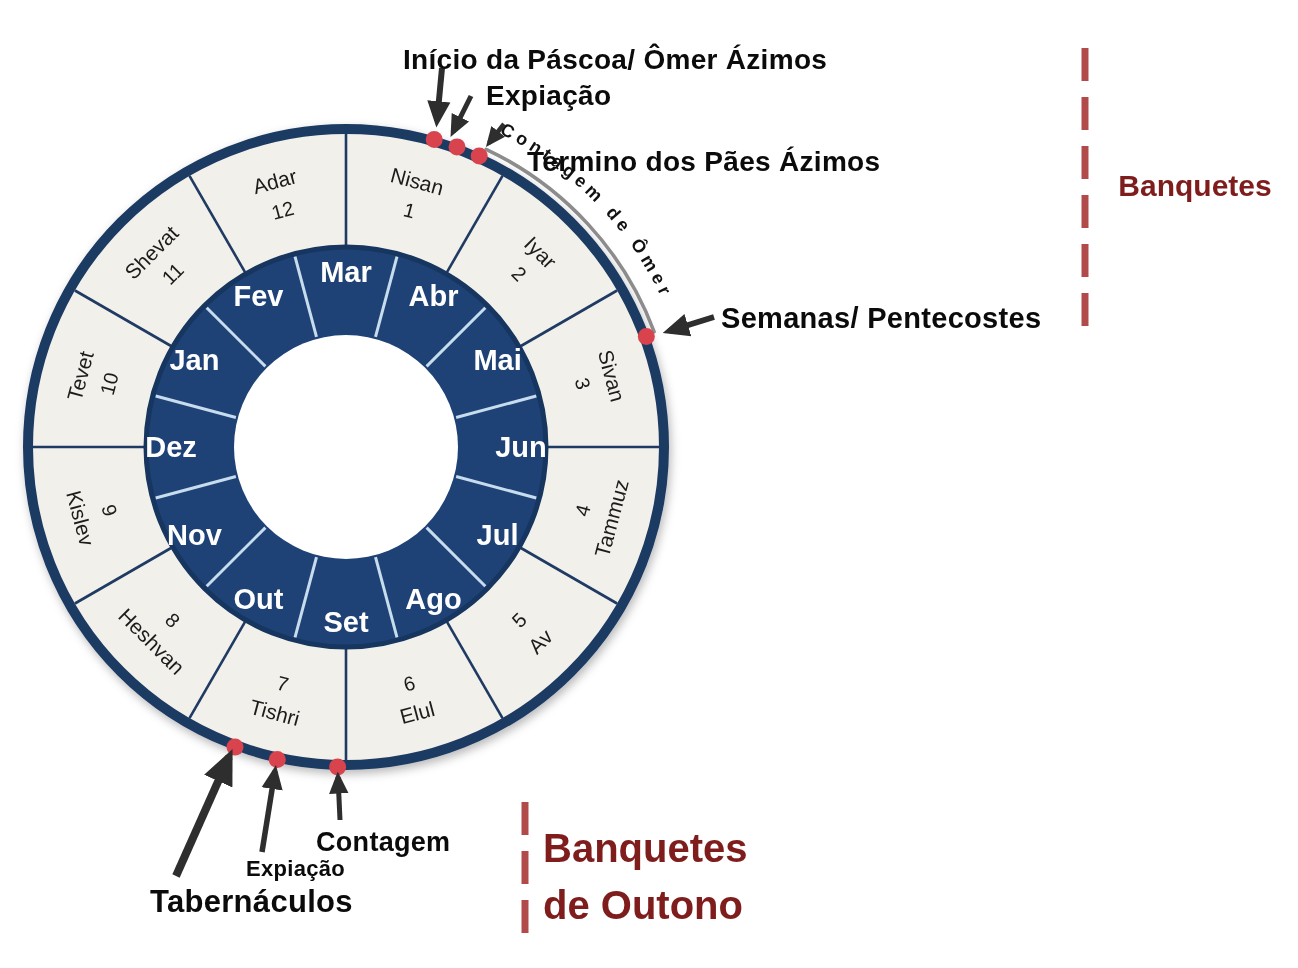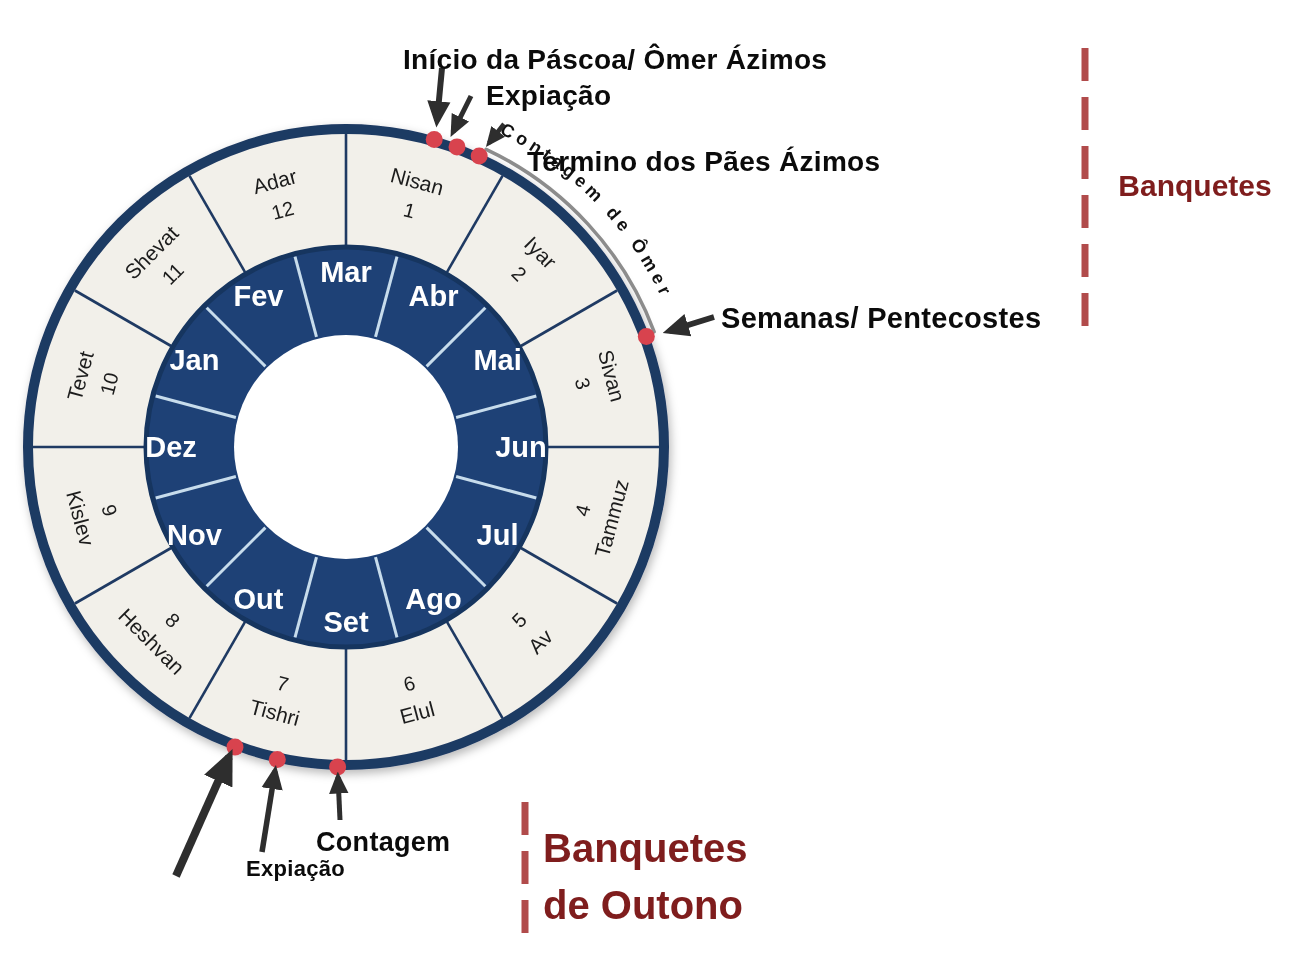--- a/index.html
+++ b/index.html
@@ -145,20 +145,21 @@
       <line x1="1085" y1="48" x2="1085" y2="337" stroke="#b14b4b" stroke-width="7" stroke-dasharray="33 16"></line>
       <line x1="525" y1="802" x2="525" y2="943" stroke="#b14b4b" stroke-width="7" stroke-dasharray="33 16"></line>
     </svg>
 
   <div class="ann" id="ann-inicio">Início da Páscoa/ Ômer Ázimos</div>
   <div class="ann" id="ann-primicias">Expiação</div>
   <div class="ann" id="ann-termino">Termino dos Pães Ázimos</div>
   <div class="ann" id="ann-semanas">Semanas/ Pentecostes</div>
   <div class="ann" id="ann-trombetas">Contagem</div>
   <div class="ann" id="ann-expiacao">Expiação</div>
+  <div class="ann" id="ann-tabernaculos">Tabernáculos</div>
 
   <div class="legend" id="legend-spring">
     <span>Banquetes</span>
   </div>
   <div class="legend" id="legend-autumn">
     <span>Banquetes</span>
     <span>de Outono</span>
   </div>
 
 </div>

